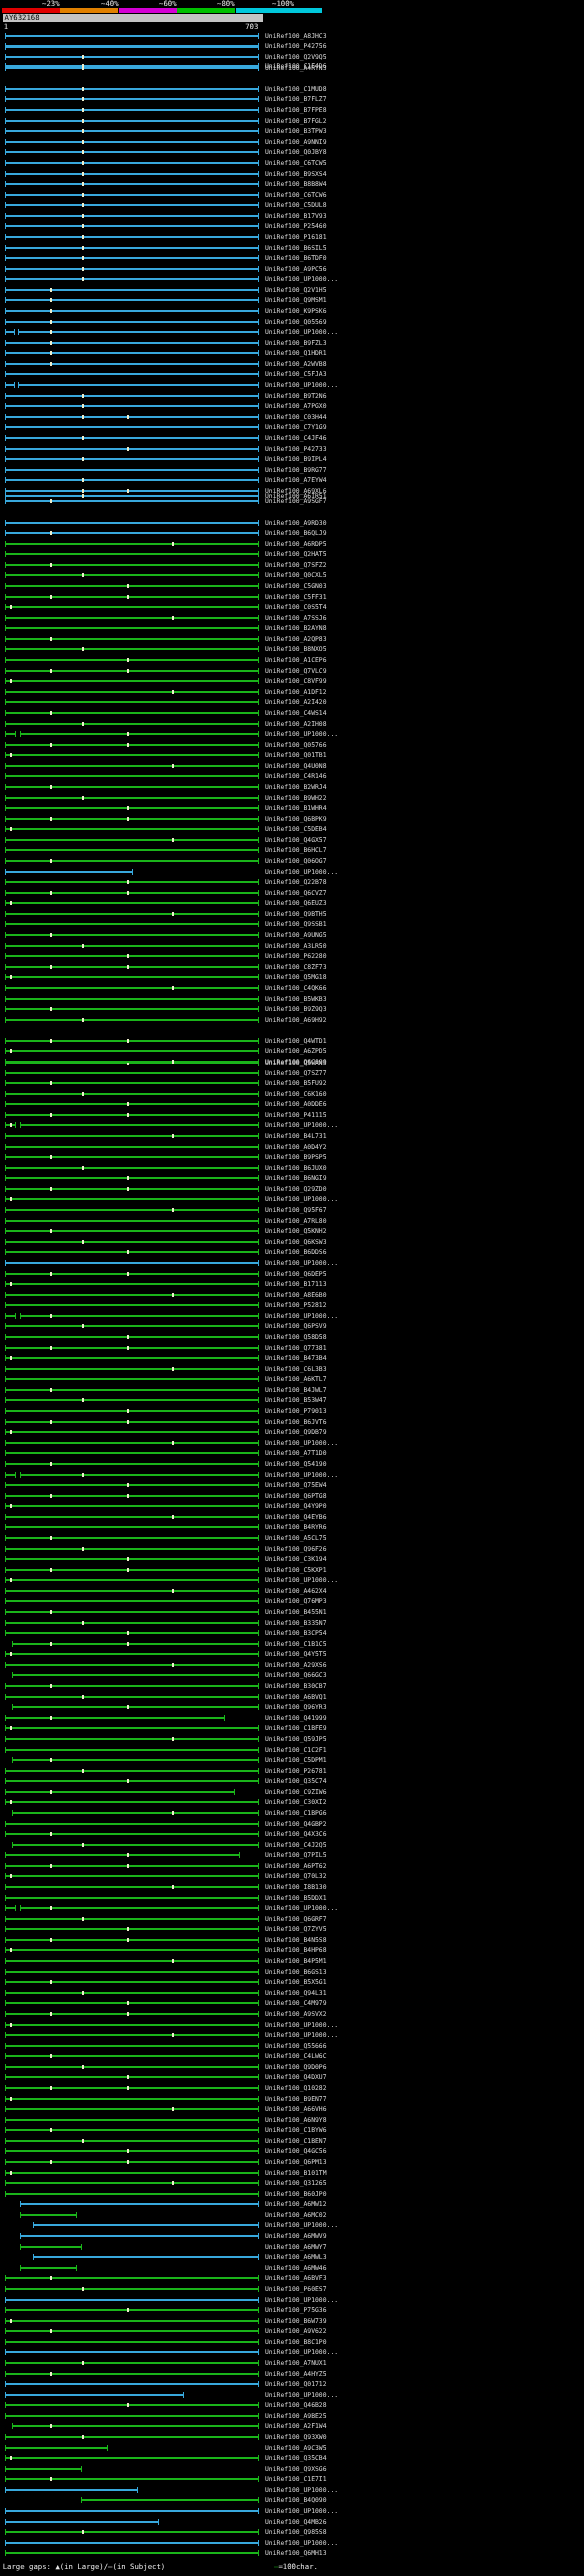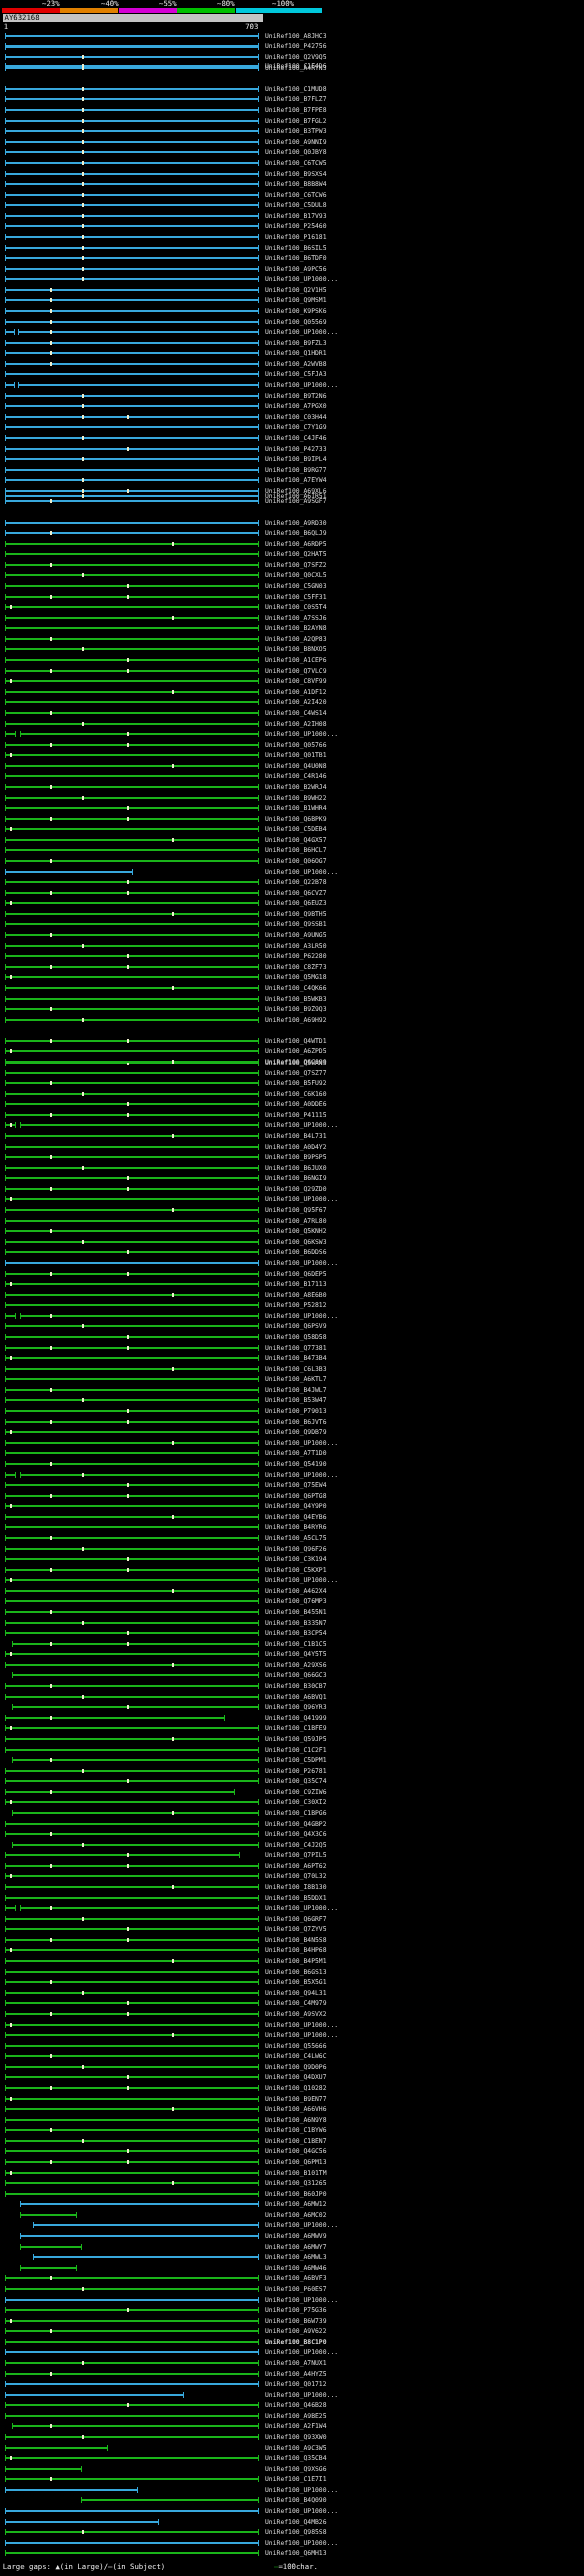--- a/index.html
+++ b/index.html
@@ -23,21 +23,21 @@
   .legend-right{position:absolute;top:2562px;left:274px;color:#e8e8e8;font-size:7.3px;line-height:9.1px;white-space:pre;}
   .sym-green{color:#1ab41a;}
 </style>
 </head>
 <body>
 
 <div class="canvas">
   <div class="scale-labels">
       <span class="slabel" style="left: 42px;">~23%</span>
       <span class="slabel" style="left: 101px;">~40%</span>
-      <span class="slabel" style="left: 159px;">~55%</span>
+      <span class="slabel" style="left: 159px;">~60%</span>
       <span class="slabel" style="left: 217px;">~80%</span>
       <span class="slabel" style="left: 272px;">~100%</span>
     </div>
   <div class="identity-color-scale">
       <div class="seg" style="left: 1.8px; width: 58px; background: rgb(224, 0, 0);"></div>
       <div class="seg" style="left: 60px; width: 58px; background: rgb(224, 128, 0);"></div>
       <div class="seg" style="left: 119px; width: 58px; background: rgb(212, 0, 212);"></div>
       <div class="seg" style="left: 177px; width: 58px; background: rgb(0, 192, 0);"></div>
       <div class="seg" style="left: 236px; width: 86px; background: rgb(0, 200, 220);"></div>
     </div>
@@ -1567,21 +1567,21 @@
         <div class="gapmark" style="left: 10px; background: rgb(238, 238, 203);"></div>
         <span class="hit-label">UniRef100_B6W739</span>
       </div>
       <div class="hit-row" style="top: 2295px;">
         <div class="bar" style="left: 5.5px; width: 253px; background: rgb(26, 180, 26);"></div>
         <div class="cap" style="left: 5px; background: rgb(26, 180, 26);"></div>
         <div class="cap" style="left: 258px; background: rgb(26, 180, 26);"></div>
         <div class="gapmark" style="left: 50px; background: rgb(238, 238, 203);"></div>
         <span class="hit-label">UniRef100_A9V622</span>
       </div>
-      <div class="hit-row" style="top: 2306px; font-weight: bold;">
+      <div class="hit-row" style="top: 2306px;">
         <div class="bar" style="left: 5.5px; width: 253px; background: rgb(26, 180, 26);"></div>
         <div class="cap" style="left: 5px; background: rgb(26, 180, 26);"></div>
         <div class="cap" style="left: 258px; background: rgb(26, 180, 26);"></div>
         <span class="hit-label">UniRef100_B8C1P0</span>
       </div>
       <div class="hit-row" style="top: 2316px;">
         <div class="bar" style="left: 5.5px; width: 253px; background: rgb(56, 168, 220);"></div>
         <div class="cap" style="left: 5px; background: rgb(56, 168, 220);"></div>
         <div class="cap" style="left: 258px; background: rgb(56, 168, 220);"></div>
         <span class="hit-label">UniRef100_UP1000...</span>

